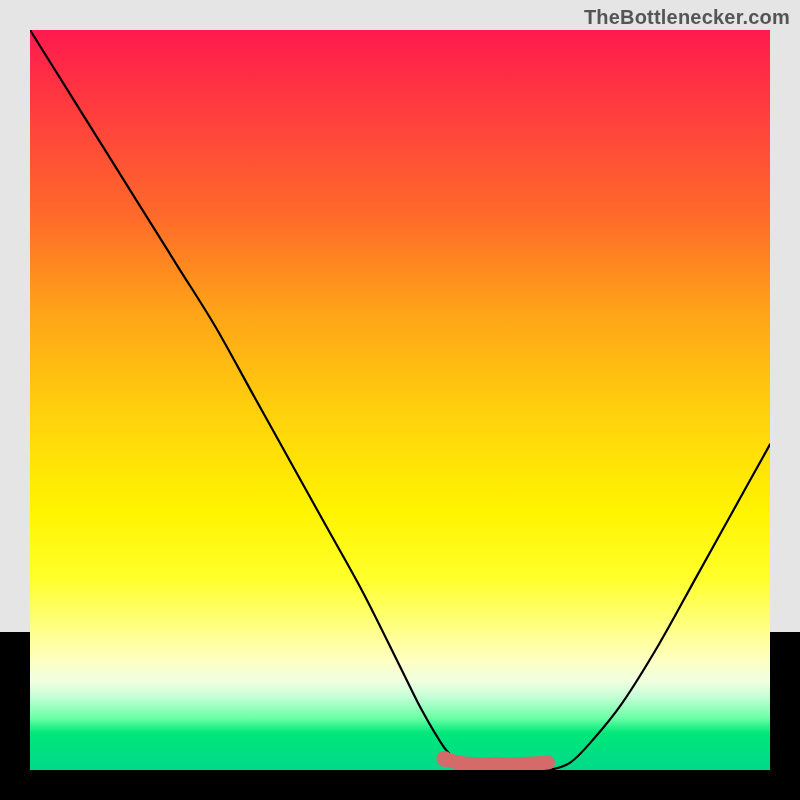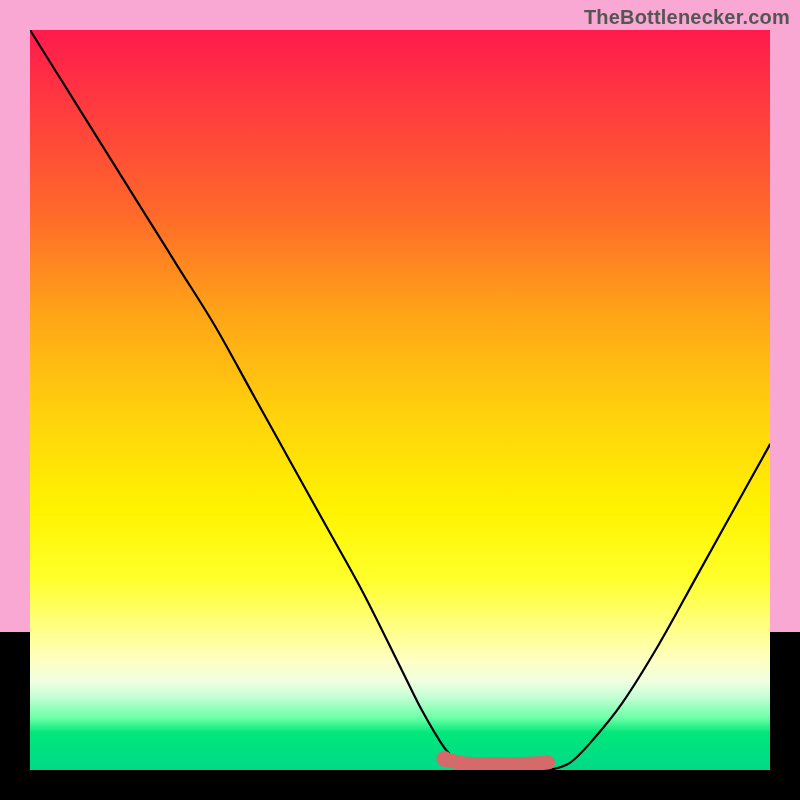--- a/index.html
+++ b/index.html
@@ -8,21 +8,21 @@
     width: 800px;
     height: 800px;
     background: #000;
     overflow: hidden;
     font-family: Arial, Helvetica, sans-serif;
   }
   .frame {
     position: relative;
     width: 800px;
     height: 632px;
-    background: #f9a8d4;
+    background: #e5e5e5;
     text-decoration: underline;
   }
   .watermark {
     position: absolute;
     top: 6px;
     right: 10px;
     color: #555;
     font-size: 20px;
     font-weight: 600;
     letter-spacing: 0.2px;

